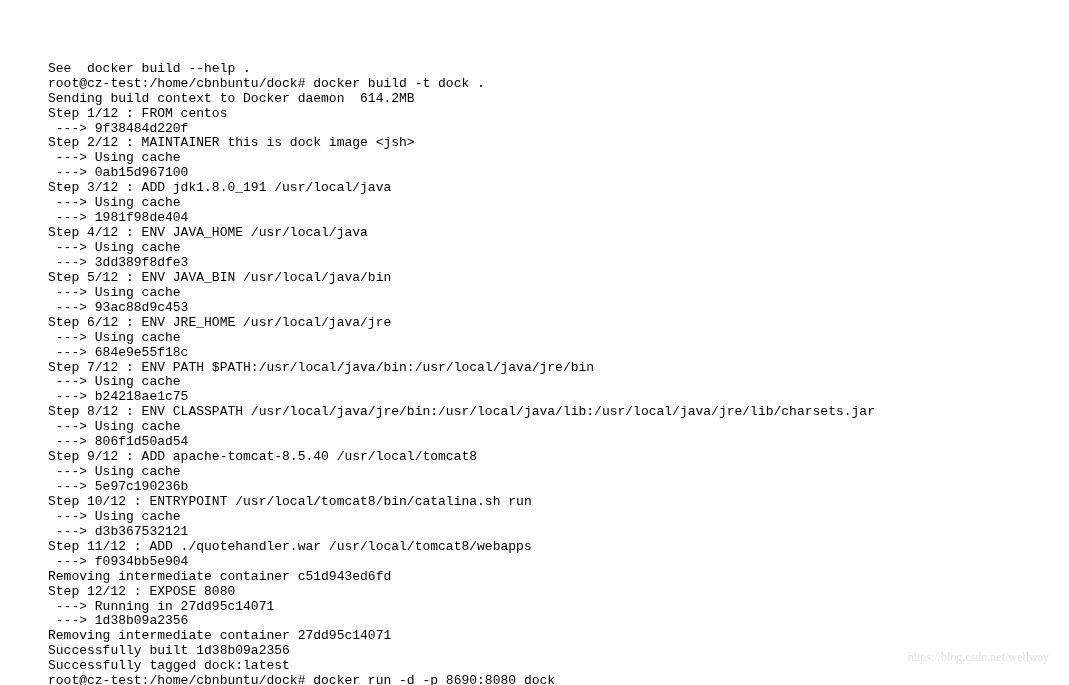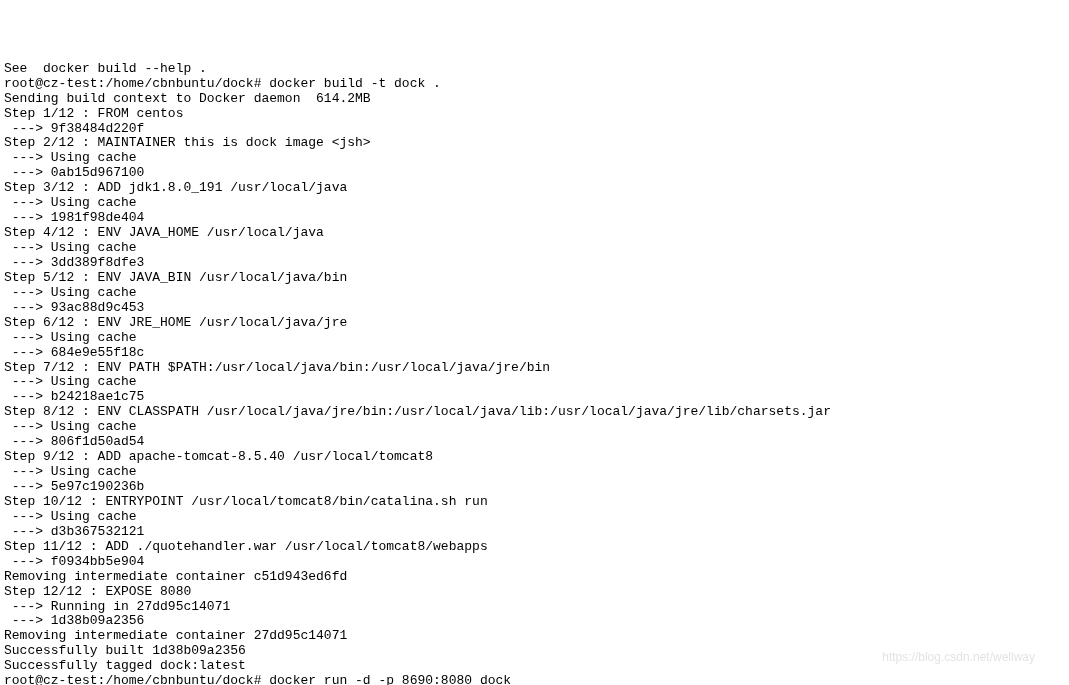--- a/index.html
+++ b/index.html
@@ -13,28 +13,29 @@
       font-size: 13px;
       line-height: 1.15;
       color: #000000;
       padding: 2px 4px;
       white-space: pre;
       overflow: hidden;
       width: 1069px;
     }
     .line {
       display: block;
+      margin-left: 44px;
     }
     .watermark {
       position: absolute;
-      right: 34px;
+      right: 20px;
       bottom: 20px;
       color: rgba(200, 200, 200, 0.5);
       font-size: 12px;
-      font-family: Liberation Sans, sans-serif;
+      font-family: Liberation Serif, serif;
       margin-left: 40px;
     }
   </style>
 </head>
 <body>
 
 
 
 <div id="terminal-container"><span class="line">See  docker build --help .</span><span class="line">root@cz-test:/home/cbnbuntu/dock# docker build -t dock .</span><span class="line">Sending build context to Docker daemon  614.2MB</span><span class="line">Step 1/12 : FROM centos</span><span class="line"> ---&gt; 9f38484d220f</span><span class="line">Step 2/12 : MAINTAINER this is dock image &lt;jsh&gt;</span><span class="line"> ---&gt; Using cache</span><span class="line"> ---&gt; 0ab15d967100</span><span class="line">Step 3/12 : ADD jdk1.8.0_191 /usr/local/java</span><span class="line"> ---&gt; Using cache</span><span class="line"> ---&gt; 1981f98de404</span><span class="line">Step 4/12 : ENV JAVA_HOME /usr/local/java</span><span class="line"> ---&gt; Using cache</span><span class="line"> ---&gt; 3dd389f8dfe3</span><span class="line">Step 5/12 : ENV JAVA_BIN /usr/local/java/bin</span><span class="line"> ---&gt; Using cache</span><span class="line"> ---&gt; 93ac88d9c453</span><span class="line">Step 6/12 : ENV JRE_HOME /usr/local/java/jre</span><span class="line"> ---&gt; Using cache</span><span class="line"> ---&gt; 684e9e55f18c</span><span class="line">Step 7/12 : ENV PATH $PATH:/usr/local/java/bin:/usr/local/java/jre/bin</span><span class="line"> ---&gt; Using cache</span><span class="line"> ---&gt; b24218ae1c75</span><span class="line">Step 8/12 : ENV CLASSPATH /usr/local/java/jre/bin:/usr/local/java/lib:/usr/local/java/jre/lib/charsets.jar</span><span class="line"> ---&gt; Using cache</span><span class="line"> ---&gt; 806f1d50ad54</span><span class="line">Step 9/12 : ADD apache-tomcat-8.5.40 /usr/local/tomcat8</span><span class="line"> ---&gt; Using cache</span><span class="line"> ---&gt; 5e97c190236b</span><span class="line">Step 10/12 : ENTRYPOINT /usr/local/tomcat8/bin/catalina.sh run</span><span class="line"> ---&gt; Using cache</span><span class="line"> ---&gt; d3b367532121</span><span class="line">Step 11/12 : ADD ./quotehandler.war /usr/local/tomcat8/webapps</span><span class="line"> ---&gt; f0934bb5e904</span><span class="line">Removing intermediate container c51d943ed6fd</span><span class="line">Step 12/12 : EXPOSE 8080</span><span class="line"> ---&gt; Running in 27dd95c14071</span><span class="line"> ---&gt; 1d38b09a2356</span><span class="line">Removing intermediate container 27dd95c14071</span><span class="line">Successfully built 1d38b09a2356</span><span class="line">Successfully tagged dock:latest</span><span class="line">root@cz-test:/home/cbnbuntu/dock# docker run -d -p 8690:8080 dock</span></div>
 

